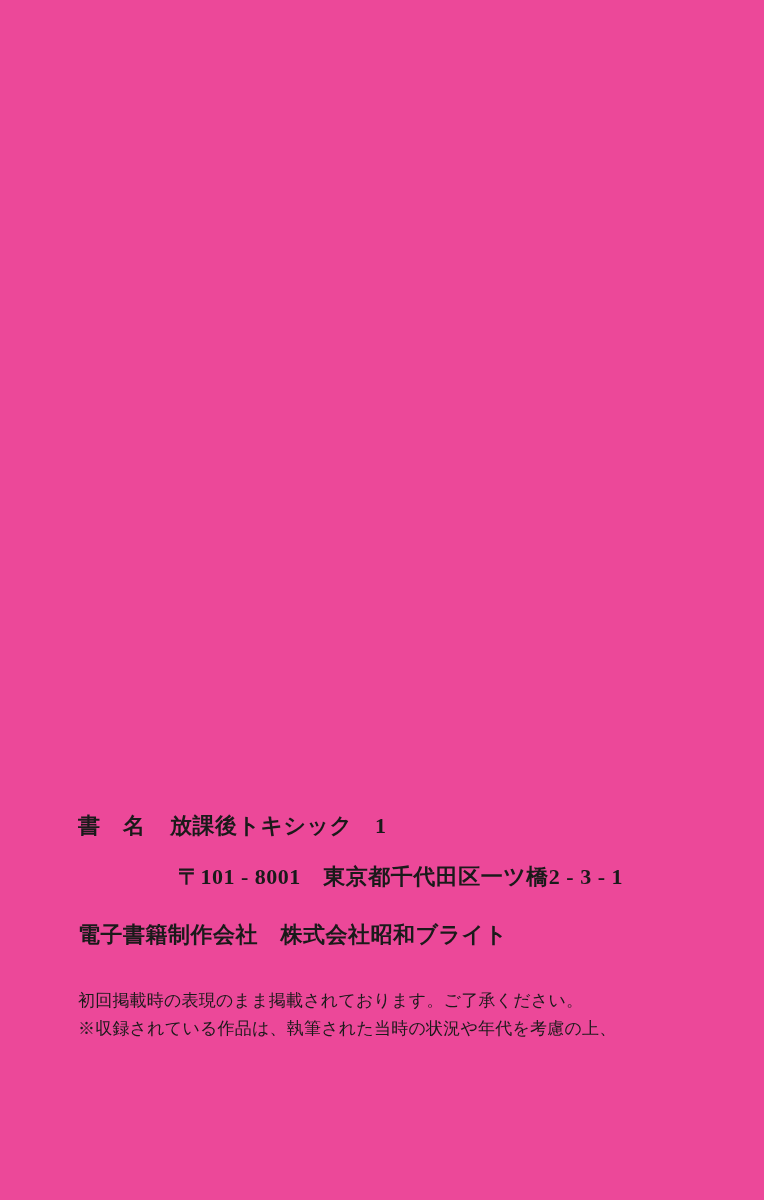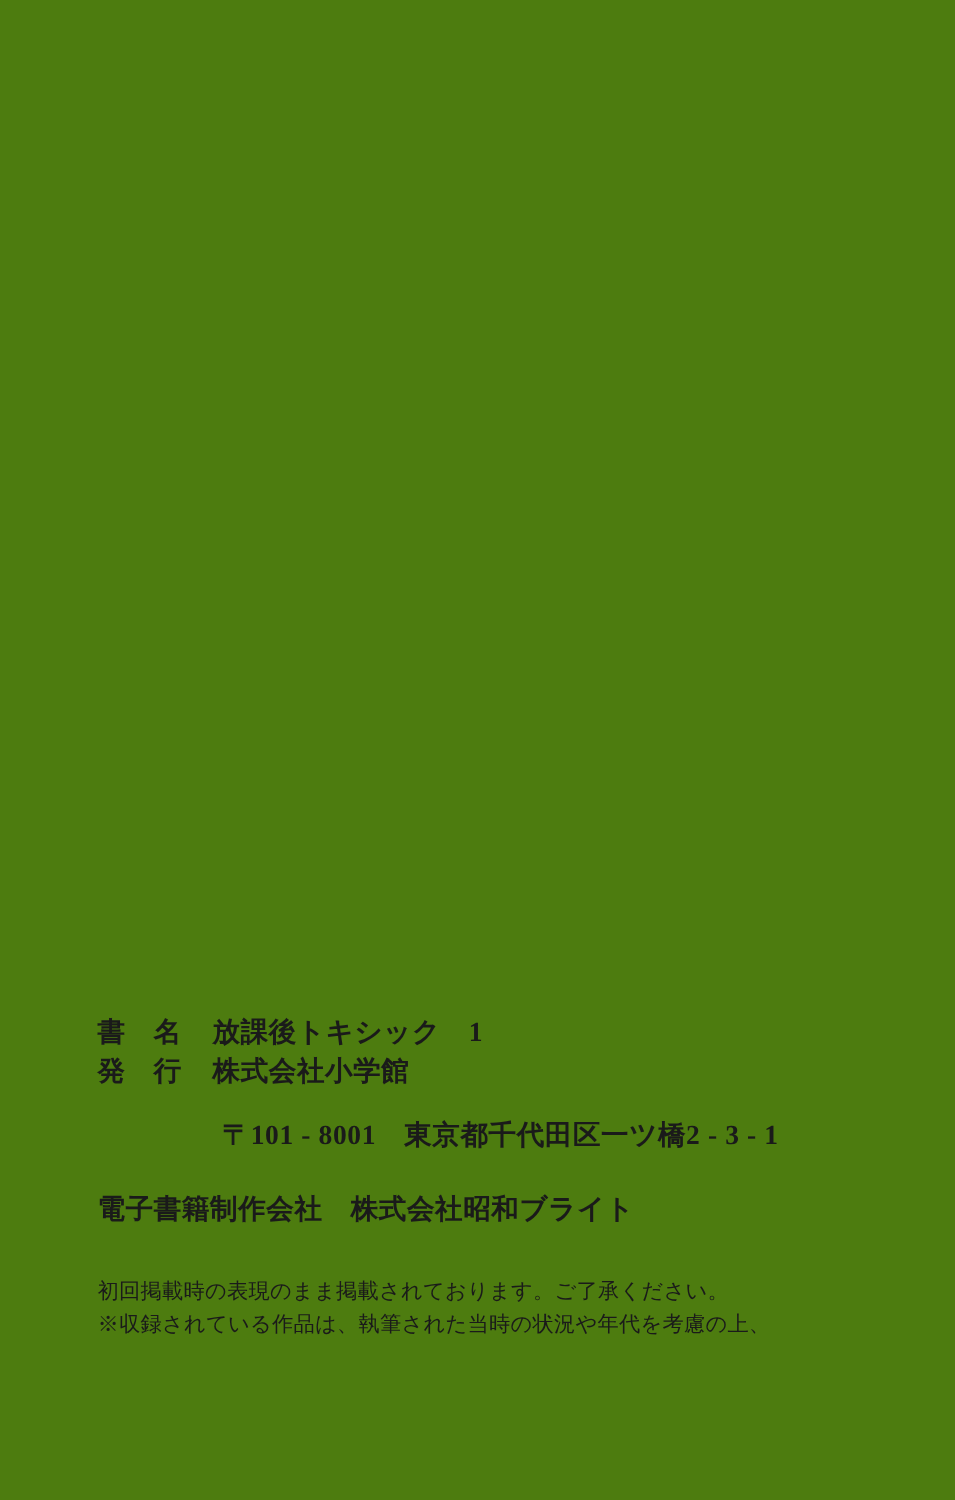--- a/index.html
+++ b/index.html
@@ -12,21 +12,21 @@
     height: 1200px;
     position: relative;
     font-family: "Liberation Serif", "DejaVu Serif", serif;
     color: #1a1a1a;
     overflow: hidden;
   }
 
   .page {
     position: absolute;
     inset: 0;
-    background: #4d7c0f;
+    background: #ec4899;
   }
 
   .colophon {
     position: absolute;
     left: 78px;
     top: 810px;
     width: 640px;
   }
 
   .meta-list {
@@ -93,24 +93,20 @@
 <body>
 
 <div class="page">
   <div class="colophon">
 
     <ul class="meta-list">
       <li class="meta-row">
         <span class="meta-label">書　名</span>
         <span class="meta-value">放課後トキシック　1</span>
       </li>
-      <li class="meta-row">
-        <span class="meta-label">発　行</span>
-        <span class="meta-value">株式会社小学館</span>
-      </li>
     </ul>
 
     <div class="meta-sub">〒101 - 8001　東京都千代田区一ツ橋2 - 3 - 1</div>
 
     <div class="producer">電子書籍制作会社　株式会社昭和ブライト</div>
 
     <div class="note">
       <div>初回掲載時の表現のまま掲載されております。ご了承ください。</div>
       <div>※収録されている作品は、執筆された当時の状況や年代を考慮の上、</div>
     </div>

